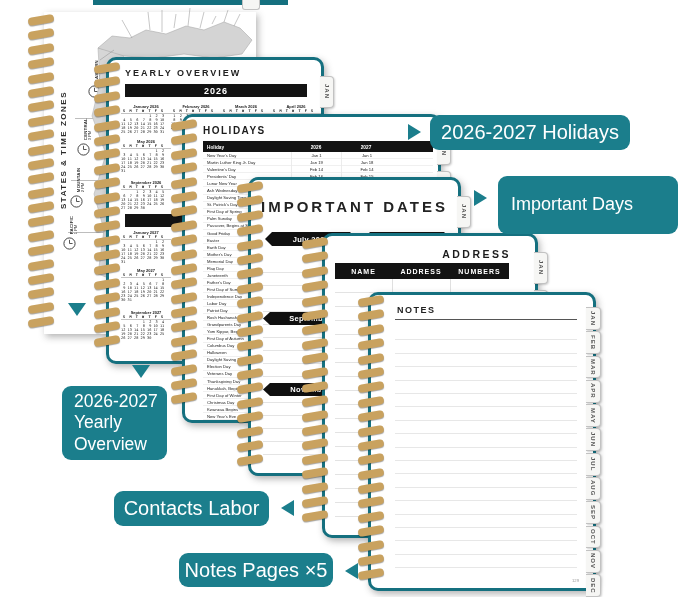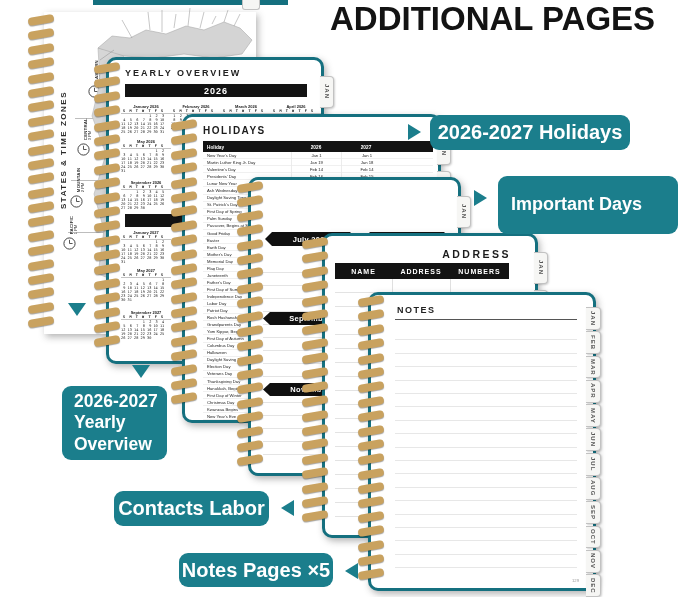--- a/index.html
+++ b/index.html
@@ -104,21 +104,21 @@
   #c-sep1{left:67px;} #c-sep2{left:125px;}
 
   
   .n-title{position:absolute;left:26px;top:10px;font-size:9px;font-weight:800;letter-spacing:1.5px;color:#222;}
   .n-underline{position:absolute;left:24px;right:16px;top:24px;height:1px;background:#555;}
   .n-lines{position:absolute;left:24px;right:16px;top:32px;bottom:20px;
     background:repeating-linear-gradient(to bottom,#fff 0 12.4px,#e7e7e7 12.4px 13.4px);}
   .n-pagenum{position:absolute;right:14px;bottom:5px;font-size:6px;color:#999;transform:scale(.7);transform-origin:100% 100%;}
 
   
-  .callout{position:absolute;background:#1b7e8c;color:#fff;font-weight:700;border-radius:9px;
+  .callout{position:absolute;background:#1b7e8c;color:#fff;font-weight:400;border-radius:9px;
     display:flex;align-items:center;justify-content:center;z-index:30;text-align:left;line-height:1.22;}
   #lab-holidays{left:430px;top:115px;width:200px;height:35px;font-size:20px;}
   #lab-important{left:498px;top:176px;width:180px;height:58px;font-size:18px;
     flex-direction:column;align-items:flex-start;justify-content:center;padding-left:13px;box-sizing:border-box;}
   #lab-usa{left:4px;top:329px;width:88px;height:36px;font-size:20px;}
   #lab-yearly{left:62px;top:386px;width:105px;height:74px;font-size:17.5px;
     justify-content:flex-start;padding-left:12px;box-sizing:border-box;}
   #lab-contacts{left:114px;top:491px;width:155px;height:35px;font-size:20px;}
   #lab-notes{left:179px;top:553px;width:154px;height:34px;font-size:20px;}
   .arr{position:absolute;width:0;height:0;z-index:30;}
@@ -585,20 +585,21 @@
       <div class="coil"></div>
       <div class="coil"></div>
       <div class="coil"></div>
       <div class="coil"></div>
       <div class="coil"></div>
       <div class="coil"></div>
       <div class="coil"></div>
     </div>
 
   <div class="page framed" id="page-important">
+    <div class="imp-title">IMPORTANT DATES</div>
     <div class="imp-lines"></div>
     <div class="ribbon" id="rib-july">July 2026</div>
     <div class="ribbon" id="rib-august">August 2026</div>
     <div class="ribbon" id="rib-september">September 2026</div>
     <div class="ribbon" id="rib-november">November 2026</div>
     <div class="side-tabs">
         <div class="side-tab">JAN</div>
         <div class="side-tab">FEB</div>
       </div>
   </div>
@@ -699,21 +700,20 @@
       <div class="coil"></div>
       <div class="coil"></div>
       <div class="coil"></div>
       <div class="coil"></div>
       <div class="coil"></div>
       <div class="coil"></div>
       <div class="coil"></div>
       <div class="coil"></div>
     </div>
 
-  <div class="main-title">ADDITIONAL PAGES</div>
 
   <div class="arr arr-right" id="arr-holidays"></div>
   <div class="callout" id="lab-holidays">2026-2027 Holidays</div>
 
   <div class="arr arr-right" id="arr-important"></div>
   <div class="callout" id="lab-important">
     <span>Important Days</span>
   </div>
 
   <div class="arr arr-down" id="arr-usa"></div>

